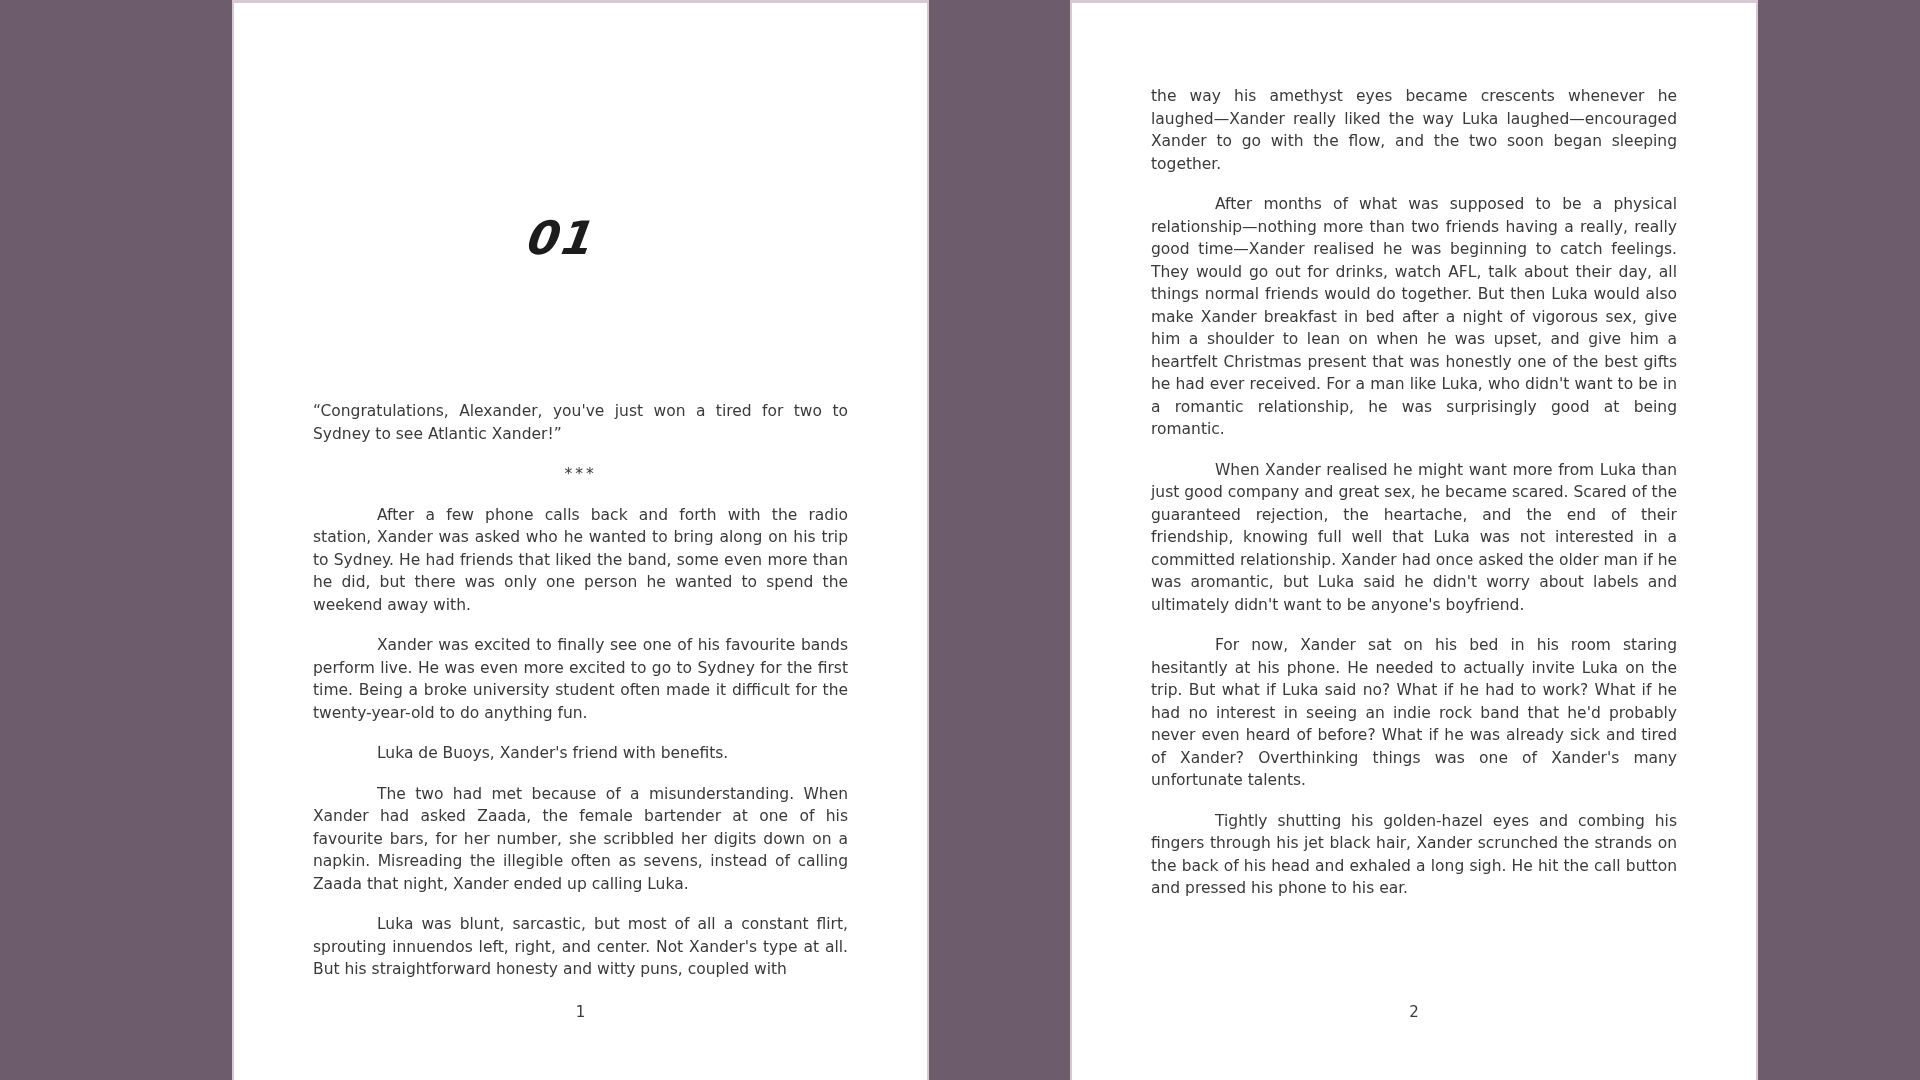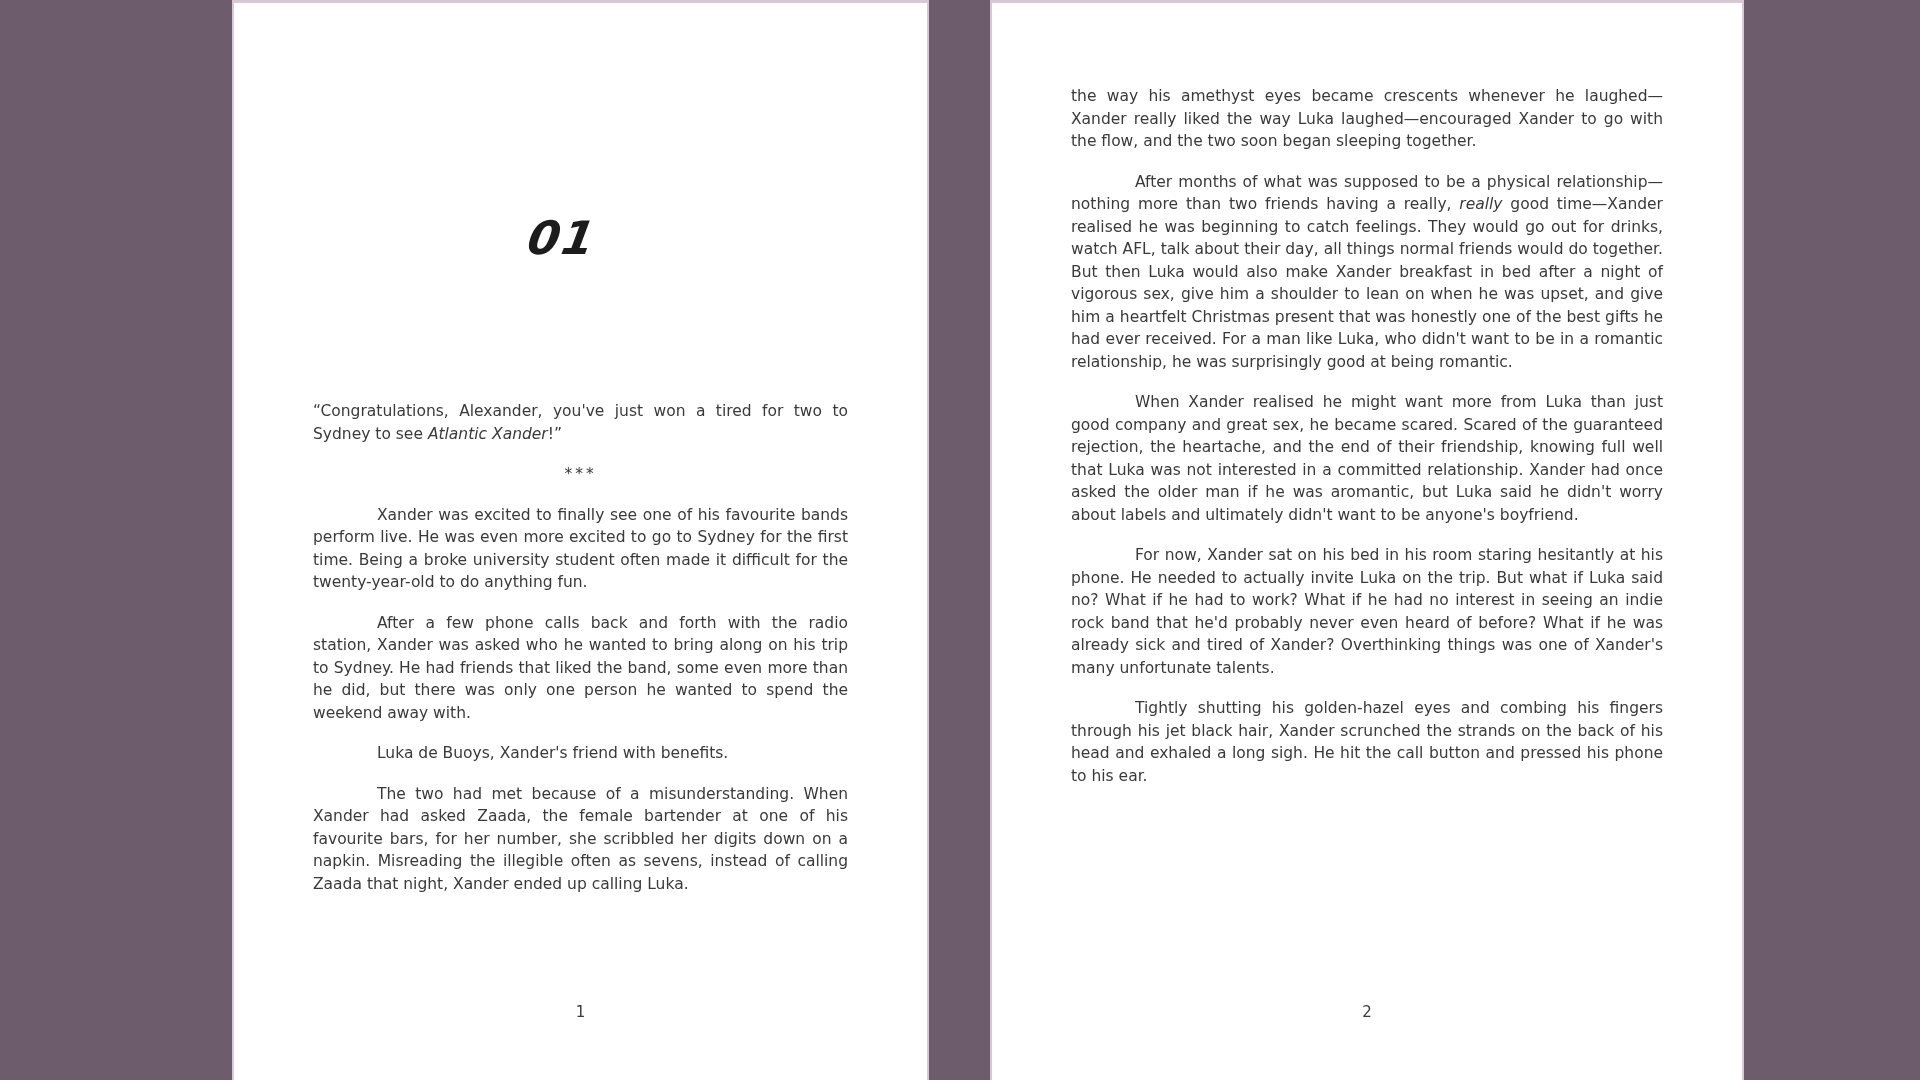--- a/index.html
+++ b/index.html
@@ -22,21 +22,21 @@
   .page {
     position: absolute;
     top: 0;
     bottom: 0;
     background: var(--page);
     border-top: 3px solid var(--edge);
     border-left: 2px solid var(--edge);
     border-right: 2px solid var(--edge);
   }
   .page-left  { left: 232px;  width: 697px; }
-  .page-right { left: 990px; width: 754px; }
+  .page-right { left: 1070px; width: 688px; }
 
   .chapter {
     padding-top: 207px;
     height: 263px;
     text-align: center;
     font-size: 46px;
     font-style: italic;
     font-weight: 700;
     letter-spacing: 2px;
     transform: skewX(-10deg);
@@ -49,21 +49,21 @@
     line-height: 22.5px;
     text-align: justify;
   }
   .content-left  { padding-top: 134px; }
   .content-right { padding-top: 82px; }
 
   .para { margin: 18px 0 0 0; }
   .content .para:first-child { margin-top: 0; }
   .para.indent { text-indent: 64px; }
   .para.center { text-align: center; text-indent: 0; letter-spacing: 3px; }
-  .ital { font-style: italic; }
+  .ital { }
 
   .pagenum {
     position: absolute;
     top: 1000px;
     left: 0;
     right: 0;
     text-align: center;
     font-size: 15px;
     line-height: 18px;
   }
@@ -71,24 +71,25 @@
 </head>
 <body>
 
 <div>
 
   <div class="page page-left">
     <div class="chapter">01</div>
     <div class="content content-left" id="left-content">
         <p class="para"><span>“Congratulations, Alexander, you've just won a tired for two to Sydney to see </span><span class="ital">Atlantic Xander</span><span>!”</span></p>
         <p class="para center"><span>***</span></p>
+        <p class="para indent"><span>After a few phone calls back and forth with the radio station, Xander was asked who he wanted to bring along on his trip to Sydney. He had friends that liked the band, some even more than he did, but there was only one person he wanted to spend the weekend away with.</span></p>
         <p class="para indent"><span>Xander was excited to finally see one of his favourite bands perform live. He was even more excited to go to Sydney for the first time. Being a broke university student often made it difficult for the twenty-year-old to do anything fun.</span></p>
-        <p class="para indent"><span>After a few phone calls back and forth with the radio station, Xander was asked who he wanted to bring along on his trip to Sydney. He had friends that liked the band, some even more than he did, but there was only one person he wanted to spend the weekend away with.</span></p>
         <p class="para indent"><span>Luka de Buoys, Xander's friend with benefits.</span></p>
         <p class="para indent"><span>The two had met because of a misunderstanding. When Xander had asked Zaada, the female bartender at one of his favourite bars, for her number, she scribbled her digits down on a napkin. Misreading the illegible often as sevens, instead of calling Zaada that night, Xander ended up calling Luka.</span></p>
+        <p class="para indent"><span>Luka was blunt, sarcastic, but most of all a constant flirt, sprouting innuendos left, right, and center. Not Xander's type at all. But his straightforward honesty and witty puns, coupled with</span></p>
       </div>
     <div class="pagenum">1</div>
   </div>
 
   <div class="page page-right">
     <div class="content content-right" id="right-content">
         <p class="para"><span>the way his amethyst eyes became crescents whenever he laughed—Xander really liked the way Luka laughed—encouraged Xander to go with the flow, and the two soon began sleeping together.</span></p>
         <p class="para indent"><span>After months of what was supposed to be a physical relationship—nothing more than two friends having a really, </span><span class="ital">really</span><span> good time—Xander realised he was beginning to catch feelings. They would go out for drinks, watch AFL, talk about their day, all things normal friends would do together. But then Luka would also make Xander breakfast in bed after a night of vigorous sex, give him a shoulder to lean on when he was upset, and give him a heartfelt Christmas present that was honestly one of the best gifts he had ever received. For a man like Luka, who didn't want to be in a romantic relationship, he was surprisingly good at being romantic.</span></p>
         <p class="para indent"><span>When Xander realised he might want more from Luka than just good company and great sex, he became scared. Scared of the guaranteed rejection, the heartache, and the end of their friendship, knowing full well that Luka was not interested in a committed relationship. Xander had once asked the older man if he was aromantic, but Luka said he didn't worry about labels and ultimately didn't want to be anyone's boyfriend.</span></p>
         <p class="para indent"><span>For now, Xander sat on his bed in his room staring hesitantly at his phone. He needed to actually invite Luka on the trip. But what if Luka said no? What if he had to work? What if he had no interest in seeing an indie rock band that he'd probably never even heard of before? What if he was already sick and tired of Xander? Overthinking things was one of Xander's many unfortunate talents.</span></p>

